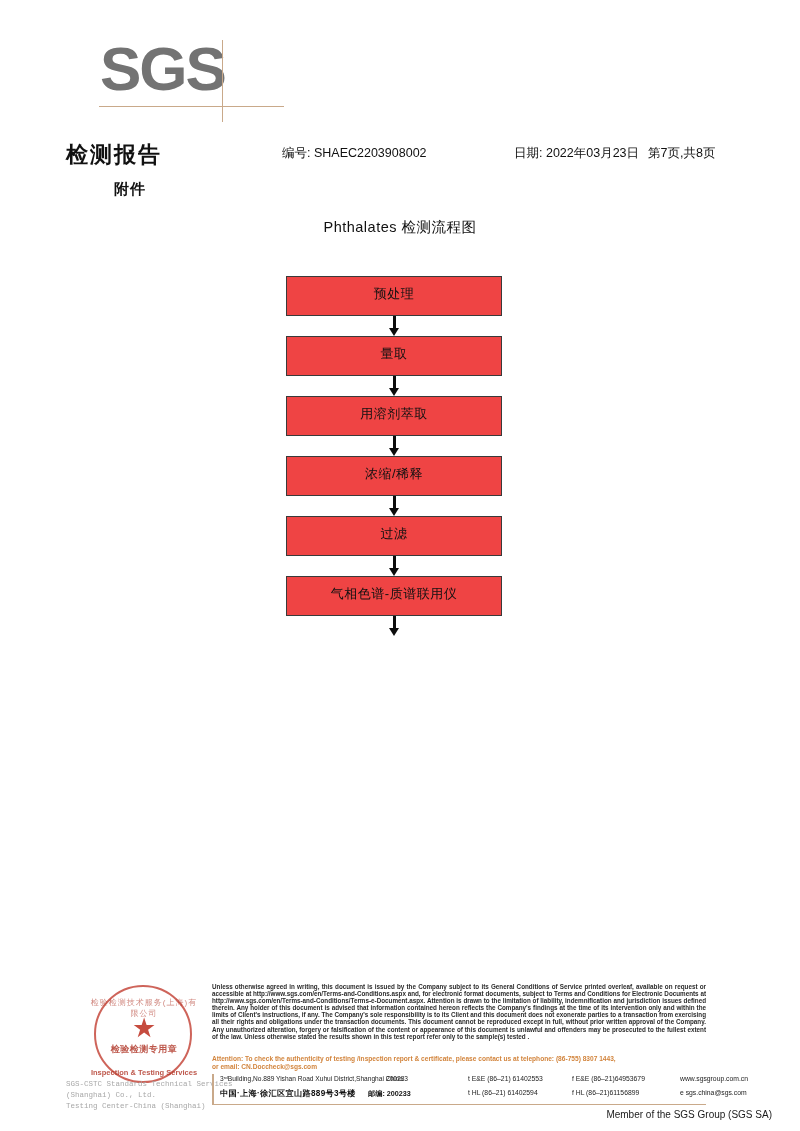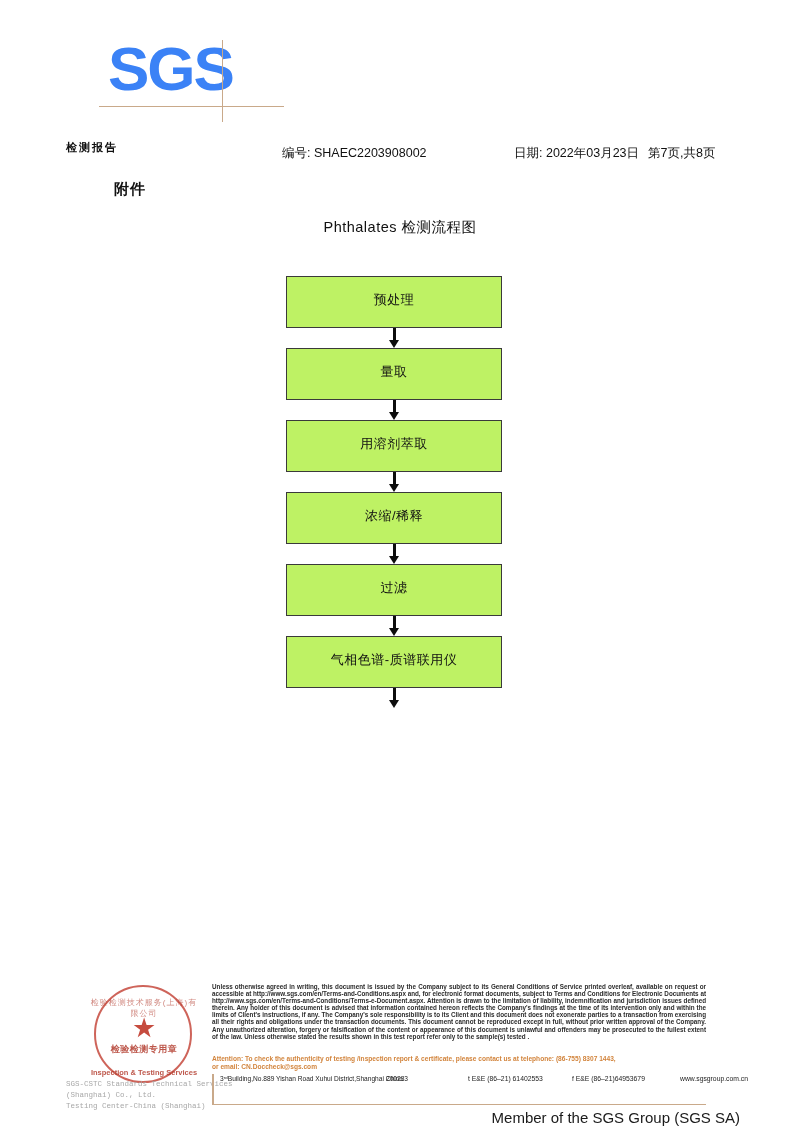--- a/index.html
+++ b/index.html
@@ -25,23 +25,22 @@
     height: 80px;
   }
   #logo-text {
     position: absolute;
     left: 0;
     top: 0;
     font-family: "Liberation Sans", sans-serif;
     font-weight: bold;
     font-size: 62px;
     letter-spacing: -2px;
-    color: #3b82f6;
+    color: #737373;
     line-height: 62px;
-    margin-left: 8px;
   }
   #logo-vline {
     position: absolute;
     left: 122px;
     top: 2px;
     width: 1px;
     height: 82px;
     background: #c9a98a;
   }
   #logo-hline {
@@ -58,21 +57,21 @@
     position: absolute;
     left: 66px;
     top: 140px;
     width: 672px;
     height: 26px;
   }
   #doc-title {
     position: absolute;
     left: 0;
     top: 0;
-    font-size: 11px;
+    font-size: 22px;
     font-weight: bold;
     letter-spacing: 2px;
     white-space: nowrap;
   }
   #report-no {
     position: absolute;
     left: 216px;
     top: 5px;
     font-size: 12.5px;
     white-space: nowrap;
@@ -113,27 +112,27 @@
     letter-spacing: 0.5px;
   }
   #flowchart {
     position: absolute;
     left: 286px;
     top: 276px;
     width: 218px;
   }
   .flow-node {
     width: 216px;
-    height: 52px;
+    height: 40px;
     border: 1px solid #3a3a3a;
     box-sizing: border-box;
     display: flex;
     align-items: center;
     justify-content: center;
-    background: #bef264;
+    background: #ef4444;
   }
   .flow-node-label {
     font-size: 13px;
     line-height: 13px;
     position: relative;
     top: -3px;
     letter-spacing: 0.5px;
     white-space: nowrap;
   }
   .flow-arrow {
@@ -351,22 +350,23 @@
     width: 494px;
     height: 1px;
     background: #c9a98a;
   }
   #member-line {
     position: absolute;
     left: 0;
     top: 134px;
     width: 740px;
     text-align: right;
-    font-size: 15px;
+    font-size: 10px;
     color: #1a1a1a;
+    padding-left: 32px;
   }
 </style>
 </head>
 <body>
 
 <div id="logo-block">
   <div id="logo-text">SGS</div>
   <div id="logo-vline"></div>
   <div id="logo-hline"></div>
 </div>
@@ -459,19 +459,26 @@
   </div>
 
   <div id="address-block">
     <div class="addr-row">
       <span class="addr-en">3ʳᵈBuilding,No.889 Yishan Road Xuhui District,Shanghai China</span>
       <span class="addr-zip-en">200233</span>
       <span class="addr-tel">t E&amp;E (86–21) 61402553</span>
       <span class="addr-fax">f E&amp;E (86–21)64953679</span>
       <span class="addr-web">www.sgsgroup.com.cn</span>
     </div>
+    <div class="addr-row">
+      <span class="addr-cn">中国·上海·徐汇区宜山路889号3号楼</span>
+      <span class="addr-zip-cn">邮编: 200233</span>
+      <span class="addr-tel">t HL (86–21) 61402594</span>
+      <span class="addr-fax">f HL (86–21)61156899</span>
+      <span class="addr-web">e  sgs.china@sgs.com</span>
+    </div>
   </div>
 
   <div id="footer-rule"></div>
 
   <div id="member-line">Member of the SGS Group (SGS SA)</div>
 
 </div>
 
 </body></html>

